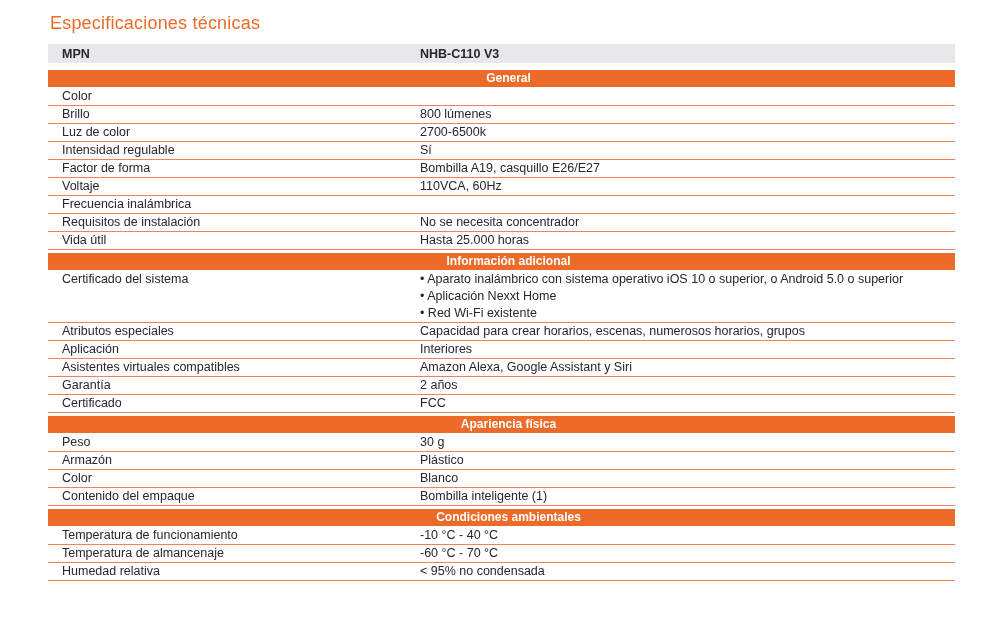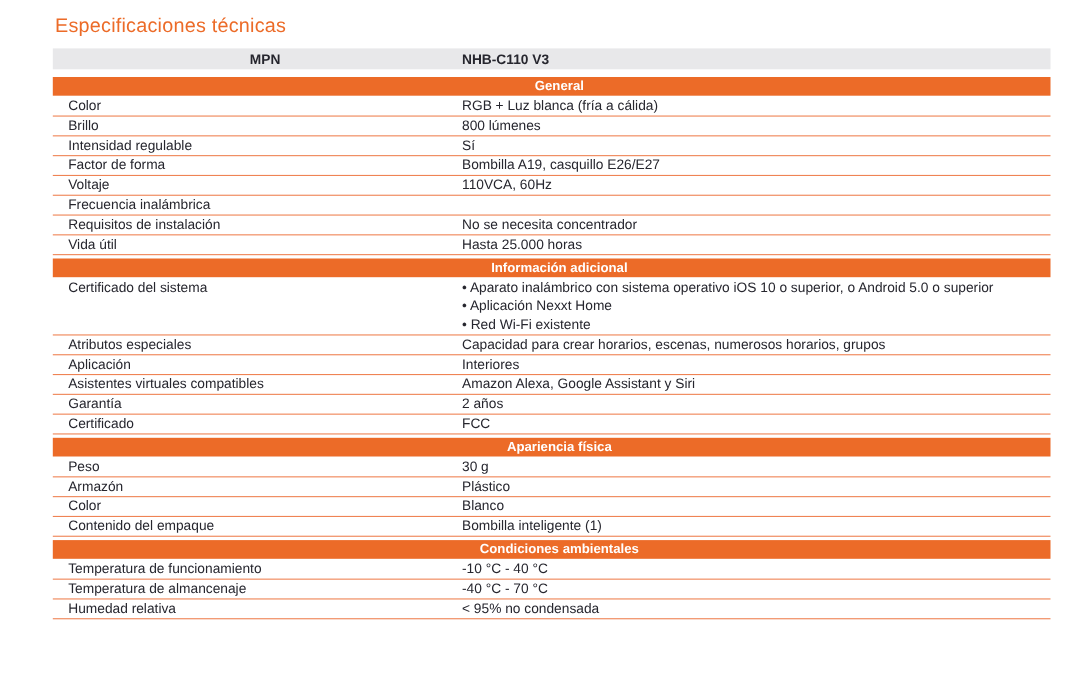--- a/index.html
+++ b/index.html
@@ -31,21 +31,21 @@
     font-size:12.5px;
   }
   .mpn-row{
     display:flex;
     align-items:center;
     background:var(--mpn-bg);
     height:19px;
     font-weight:bold;
     margin-bottom:7px;
   }
-  .mpn-row .cell-label{width:372px;padding-left:14px;text-align:center;}
+  .mpn-row .cell-label{width:372px;padding-left:14px;}
   .mpn-row .cell-value{flex:1;}
   .section-header{
     background:var(--accent);
     color:#ffffff;
     font-weight:bold;
     font-size:12px;
     height:17px;
     line-height:17px;
     padding-left:14px;
     margin-top:3px;
@@ -72,28 +72,31 @@
 
   <div class="spec-table">
     <div class="mpn-row">
       <div class="cell-label">MPN</div>
       <div class="cell-value">NHB-C110 V3</div>
     </div>
     <div id="sections">
         <div class="section-header">General</div>
         <div class="spec-row">
           <div class="row-label">Color</div>
-          <div class="row-value">
-            <div class="value-line">RGB + Luz blanca (fría a cálida)</div>
-          </div>
         </div>
         <div class="spec-row">
           <div class="row-label">Brillo</div>
           <div class="row-value">
             <div class="value-line">800 lúmenes</div>
+          </div>
+        </div>
+        <div class="spec-row">
+          <div class="row-label">Luz de color</div>
+          <div class="row-value">
+            <div class="value-line">2700-6500k</div>
           </div>
         </div>
         <div class="spec-row">
           <div class="row-label">Intensidad regulable</div>
           <div class="row-value">
             <div class="value-line">Sí</div>
           </div>
         </div>
         <div class="spec-row">
           <div class="row-label">Factor de forma</div>
@@ -189,21 +192,21 @@
         <div class="section-header">Condiciones ambientales</div>
         <div class="spec-row">
           <div class="row-label">Temperatura de funcionamiento</div>
           <div class="row-value">
             <div class="value-line">-10 °C - 40 °C</div>
           </div>
         </div>
         <div class="spec-row">
           <div class="row-label">Temperatura de almancenaje</div>
           <div class="row-value">
-            <div class="value-line">-40 °C - 70 °C</div>
+            <div class="value-line">-60 °C - 70 °C</div>
           </div>
         </div>
         <div class="spec-row">
           <div class="row-label">Humedad relativa</div>
           <div class="row-value">
             <div class="value-line">&lt; 95% no condensada</div>
           </div>
         </div>
       </div>
   </div>

